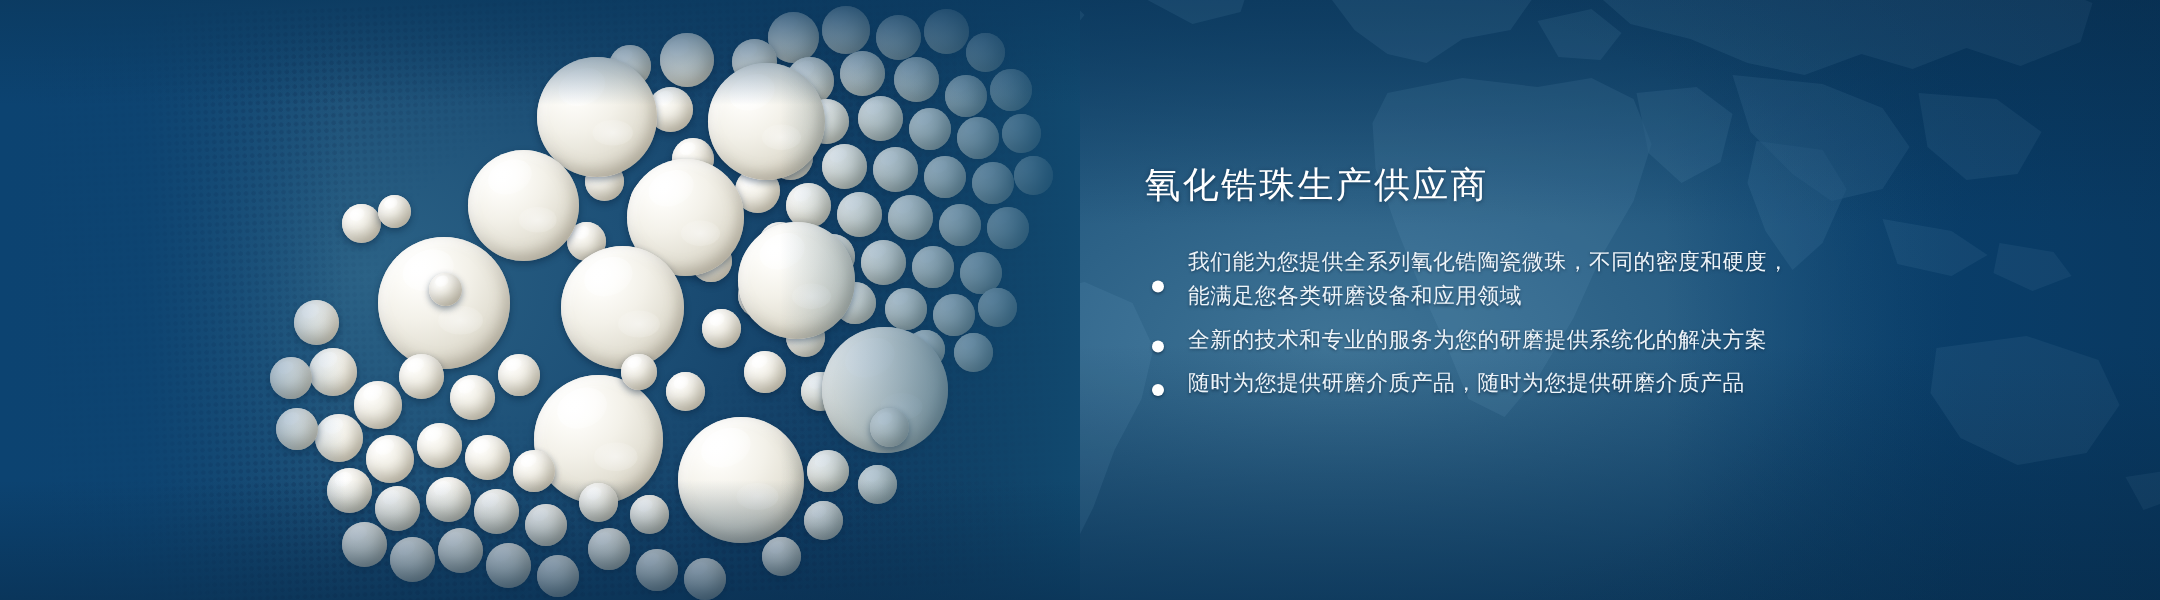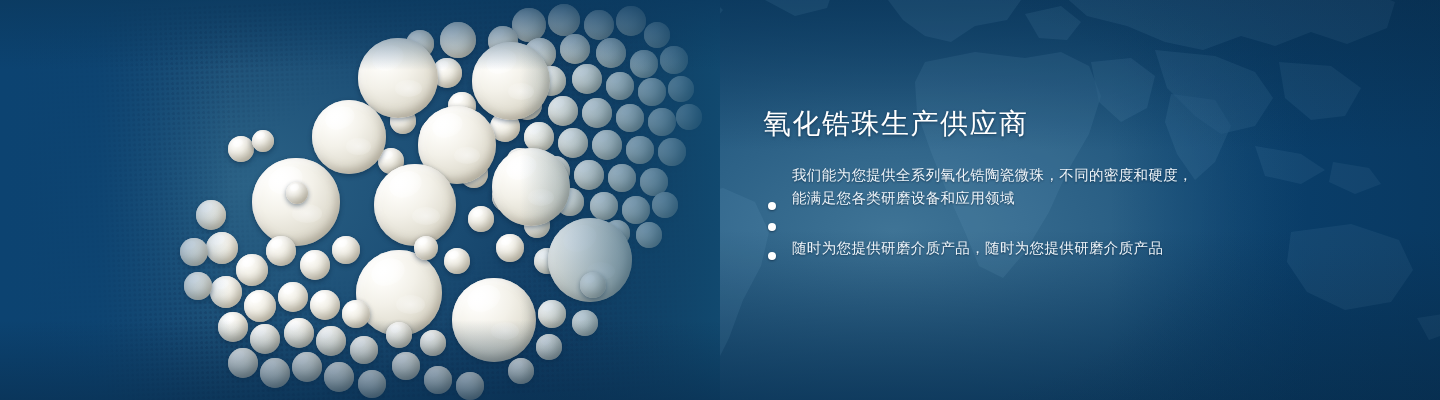--- a/index.html
+++ b/index.html
@@ -129,32 +129,32 @@
   }
 
   
   .content {
     position: absolute;
     left: 763px; top: 106px;
     width: 600px;
   }
   .headline {
     color: #ffffff;
-    font-size: 28px;
+    font-size: 24px;
     line-height: 36px;
     letter-spacing: 1.5px;
     font-weight: 400;
     margin: 0 0 22px 0;
     text-shadow: 0 1px 3px rgba(3,26,48,.55);
     white-space: nowrap;
   }
   .bullets { margin: 0; padding: 0; list-style: none; }
   .bullet-row {
     display: flex;
-    align-items: flex-end;
+    align-items: center;
     margin-bottom: 6px;
   }
   .bullet-dot {
     flex: 0 0 auto;
     width: 8px; height: 8px;
     border-radius: 50%;
     background: #ffffff;
     margin: 7px 16px 0 5px;
     box-shadow: 0 1px 2px rgba(3,26,48,.5);
   }
@@ -339,20 +339,23 @@
     <ul class="bullets">
       <li class="bullet-row">
         <span class="bullet-dot"></span>
         <span class="bullet-text">
           <span>我们能为您提供全系列氧化锆陶瓷微珠，不同的密度和硬度，</span>
           <span class="l2">能满足您各类研磨设备和应用领域</span>
         </span>
       </li>
       <li class="bullet-row">
         <span class="bullet-dot"></span>
+        <span class="bullet-text">
+          <span>全新的技术和专业的服务为您的研磨提供系统化的解决方案</span>
+        </span>
       </li>
       <li class="bullet-row">
         <span class="bullet-dot"></span>
         <span class="bullet-text">
           <span>随时为您提供研磨介质产品，随时为您提供研磨介质产品</span>
         </span>
       </li>
     </ul>
   </div>
 

